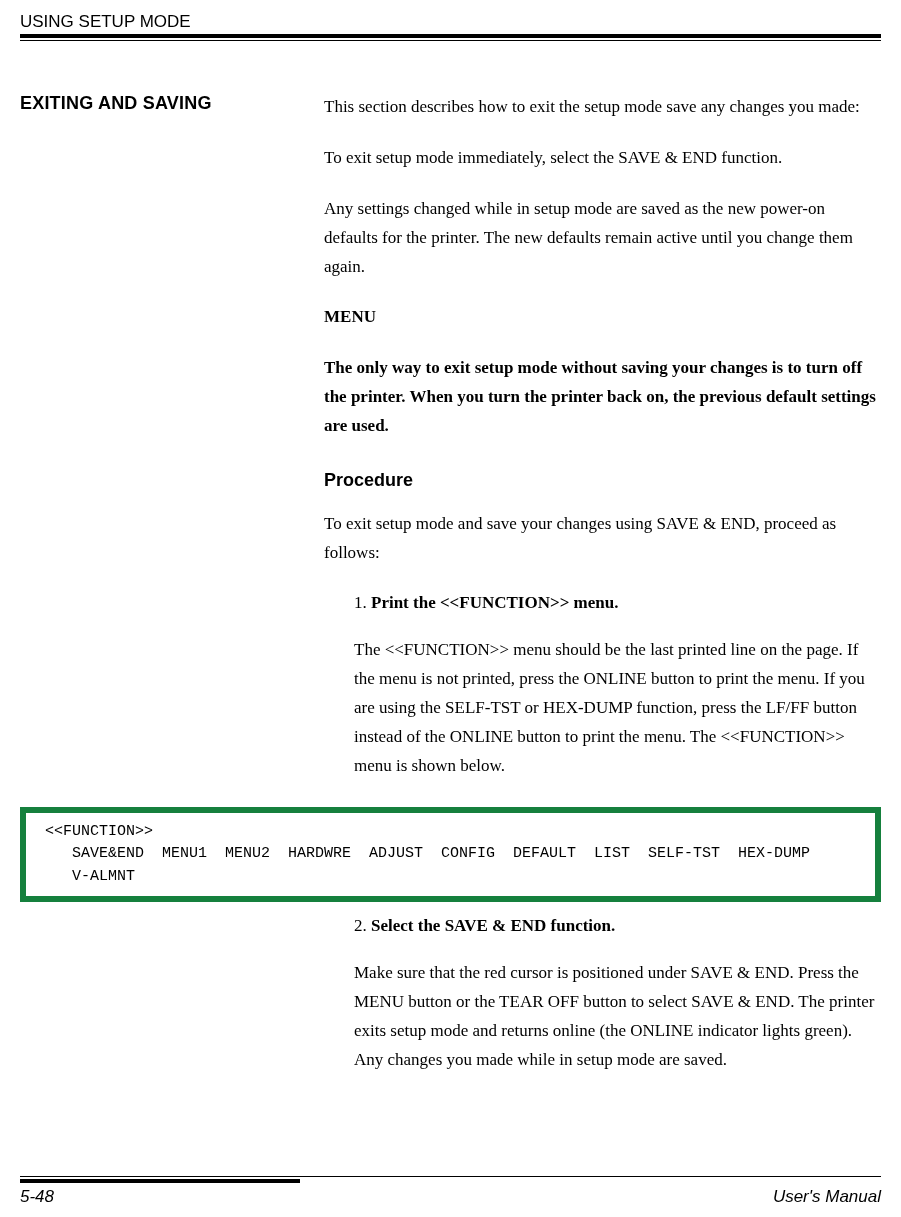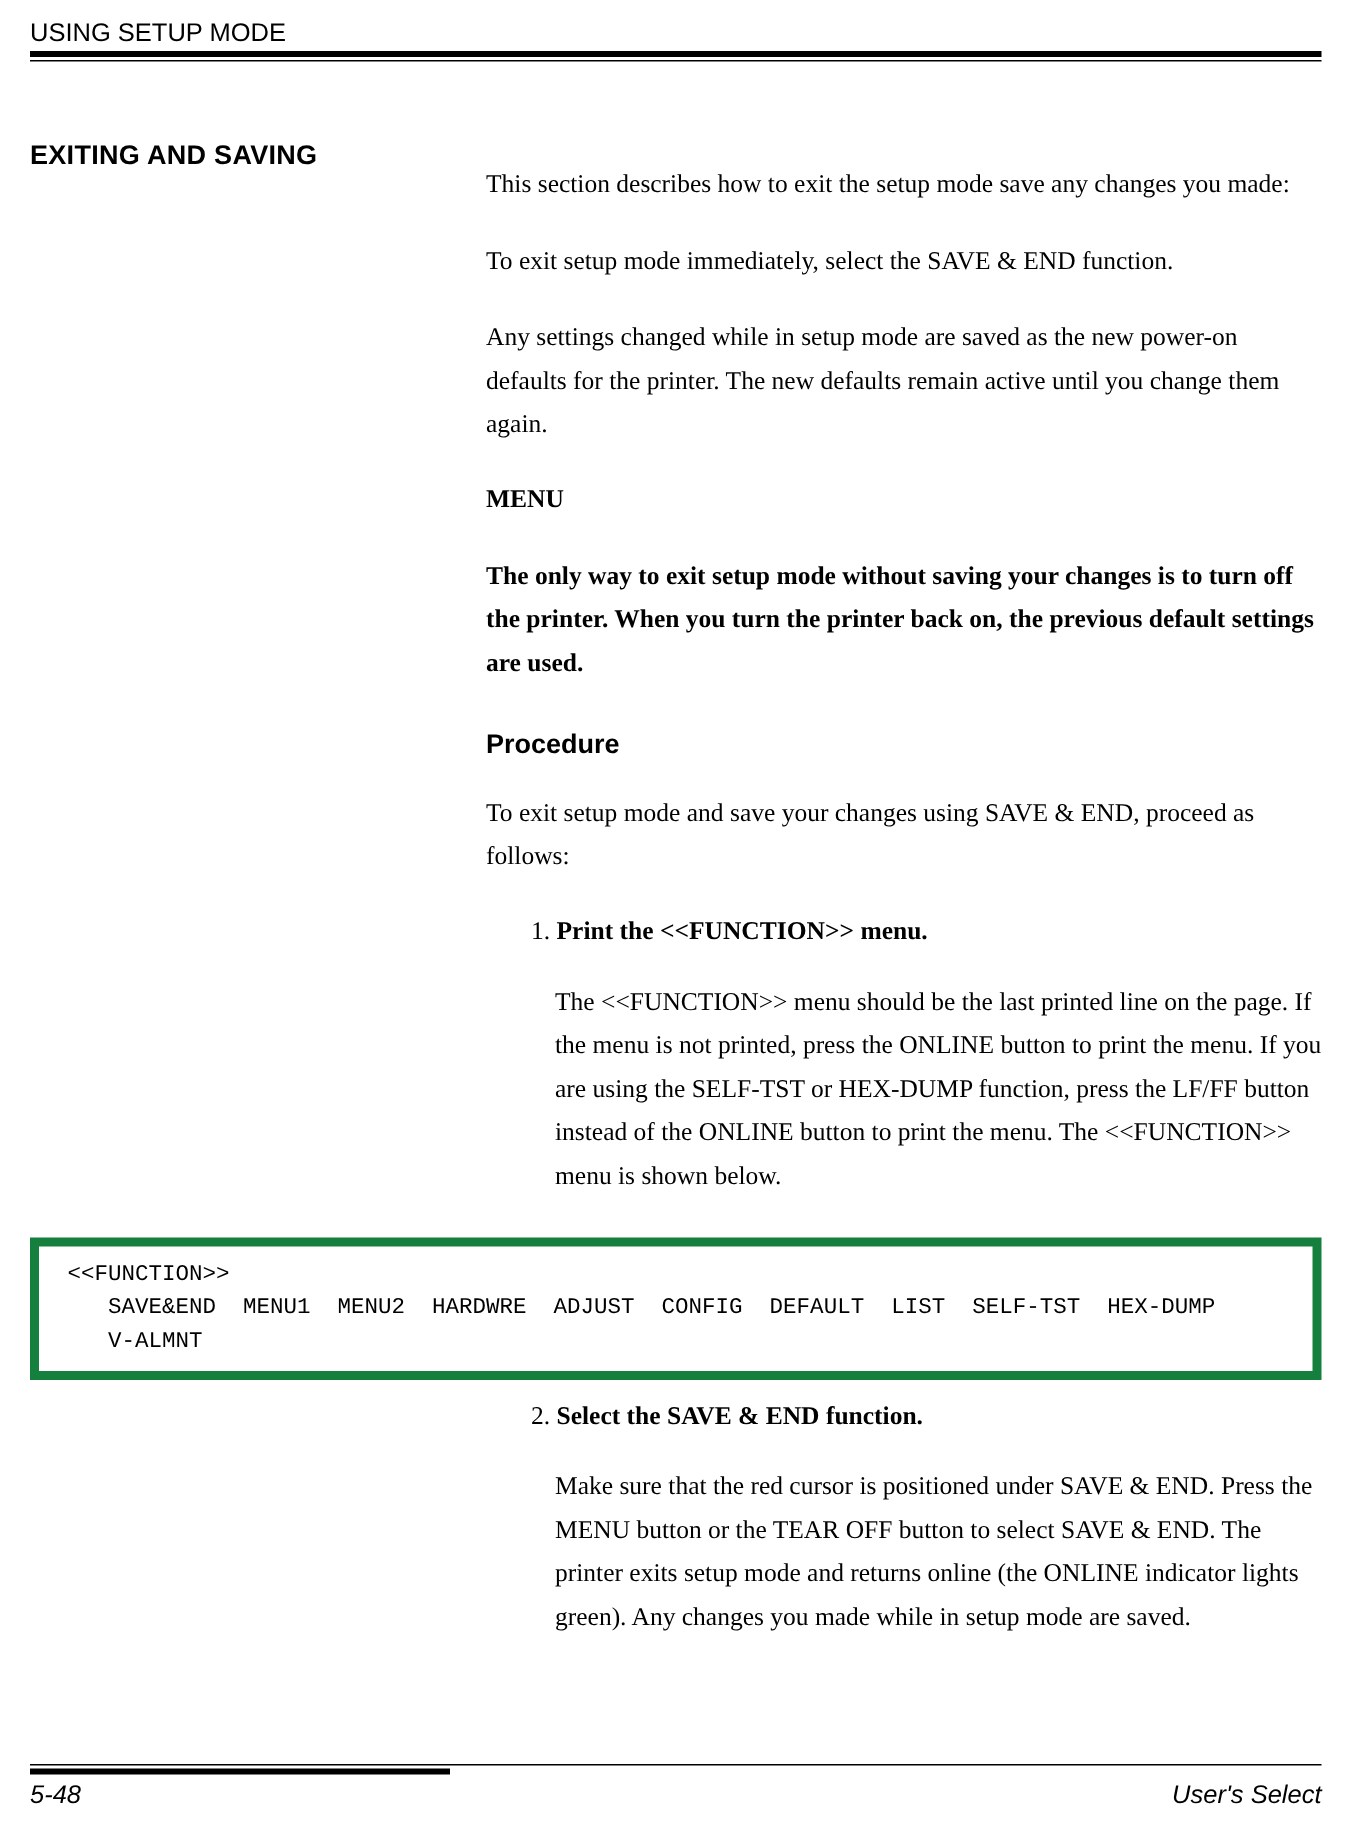--- a/index.html
+++ b/index.html
@@ -41,21 +41,21 @@
     font-family: Arial, Helvetica, sans-serif;
     font-weight: bold;
     font-size: 18px;
     letter-spacing: 0.2px;
   }
   .body {
     font-size: 17px;
     line-height: 1.7;
   }
   .body p {
-    margin: 16px 0 22px 0;
+    margin: 0 0 22px 0;
   }
   .note-label {
     font-weight: bold;
     margin-bottom: 0;
   }
   .note-body {
     font-weight: bold;
     margin-top: 0;
   }
   .sub-head {
@@ -70,21 +70,21 @@
     font-size: 17px;
     line-height: 1.7;
   }
   .ol .num-line {
     margin: 0 0 18px 0;
   }
   .ol .bold {
     font-weight: bold;
   }
   .ol .para {
-    margin: 0 0 18px 16px;
+    margin: 0 0 18px 0;
   }
   .code-box {
     border: 6px solid #15803d;
     font-family: "Courier New", Courier, monospace;
     font-size: 15px;
     line-height: 1.5;
     padding: 8px 10px;
     margin: 8px 0 10px 0;
     white-space: pre;
     overflow: hidden;
@@ -162,17 +162,17 @@
         <p class="para">Make sure that the red cursor is positioned under SAVE &amp; END.  Press the MENU button or the TEAR OFF button to select SAVE &amp; END.  The printer exits setup mode and returns online (the ONLINE indicator lights green).  Any changes you made while in setup mode are saved.</p>
       </div>
     </div>
   </div>
 
   <div class="footer-wrap">
     <div class="footer-rule-thin"></div>
     <div class="footer-rule"></div>
     <div class="footer-line">
       <span>5-48</span>
-      <span>User's Select</span>
+      <span>User's Manual</span>
     </div>
   </div>
 
 </div>
 
 </body></html>

